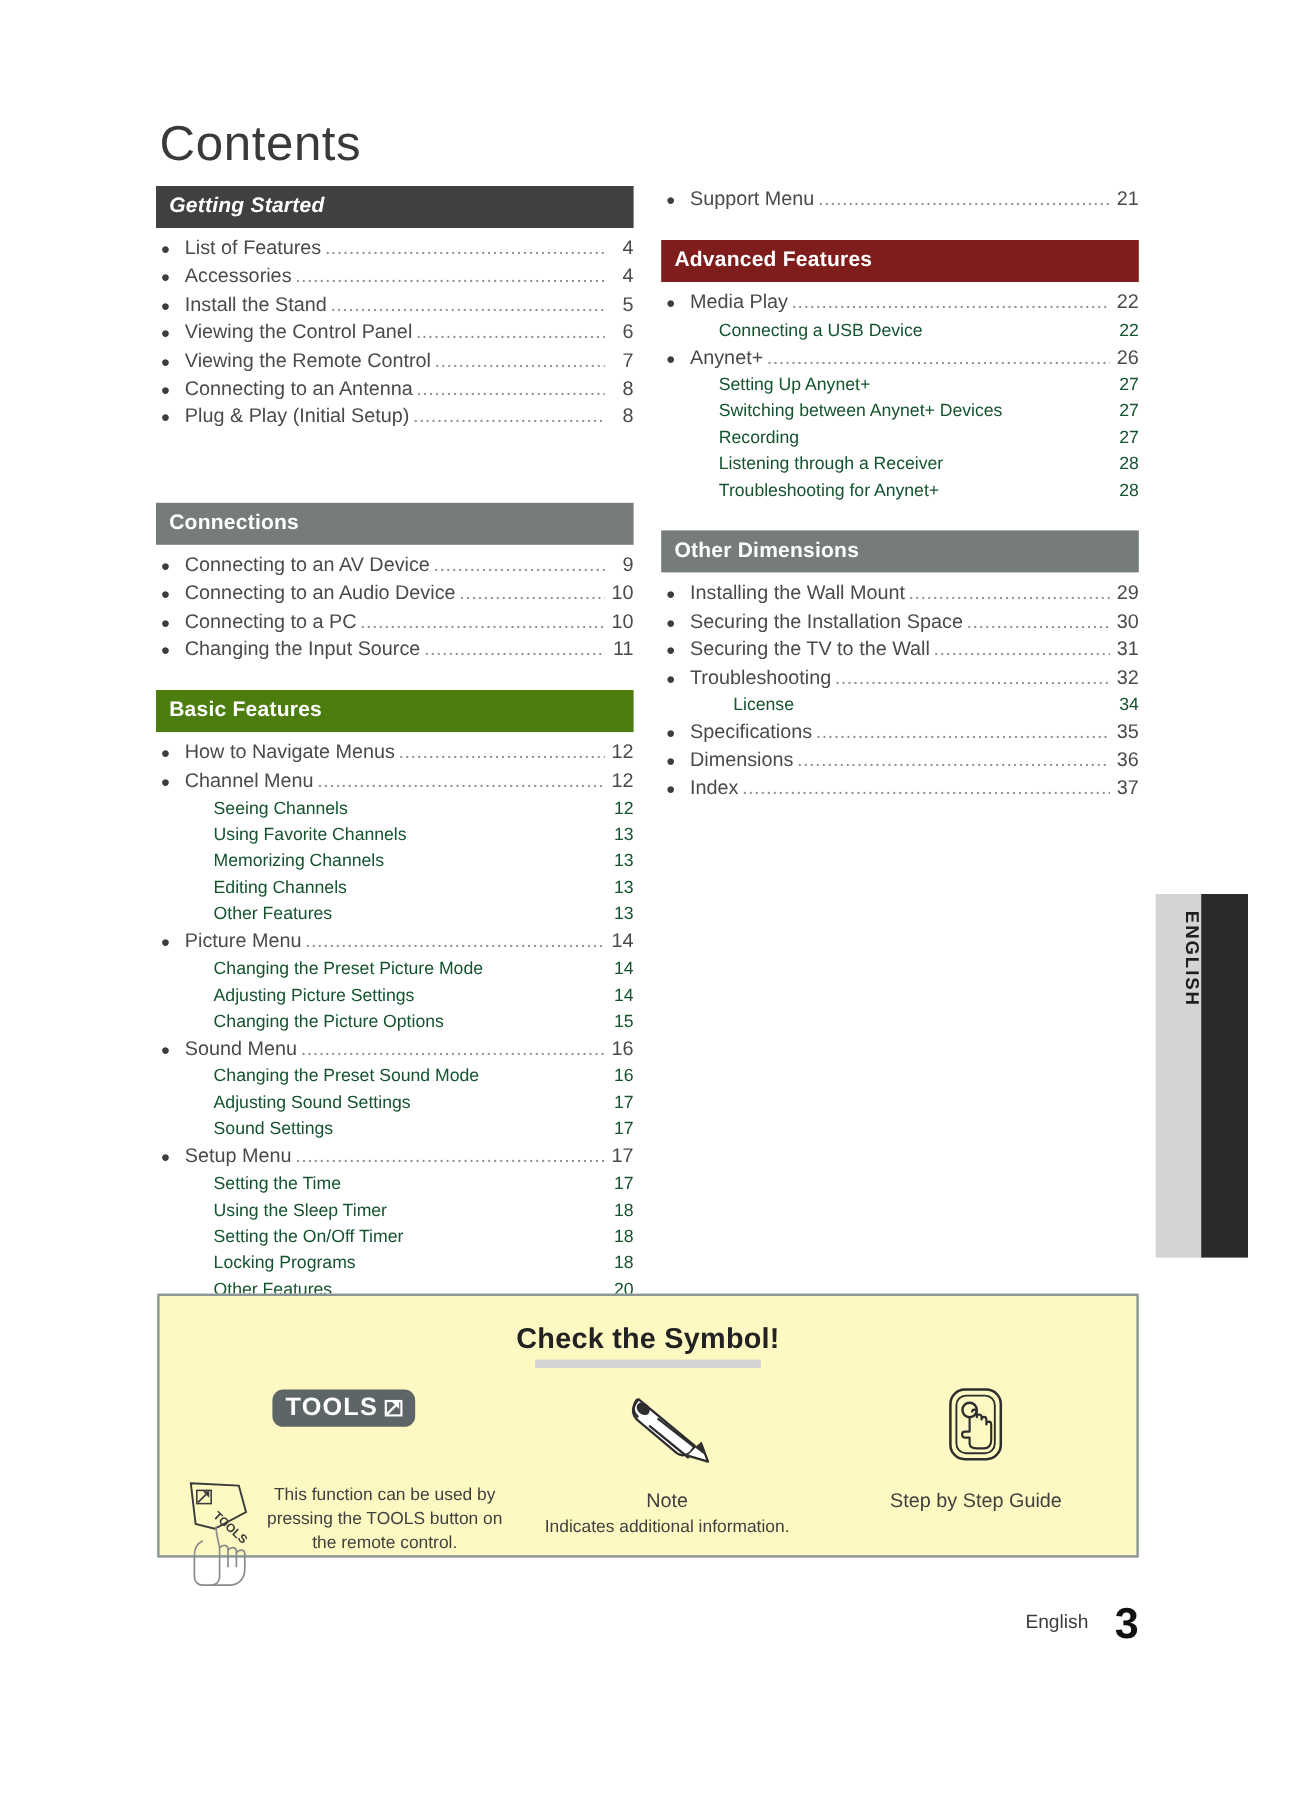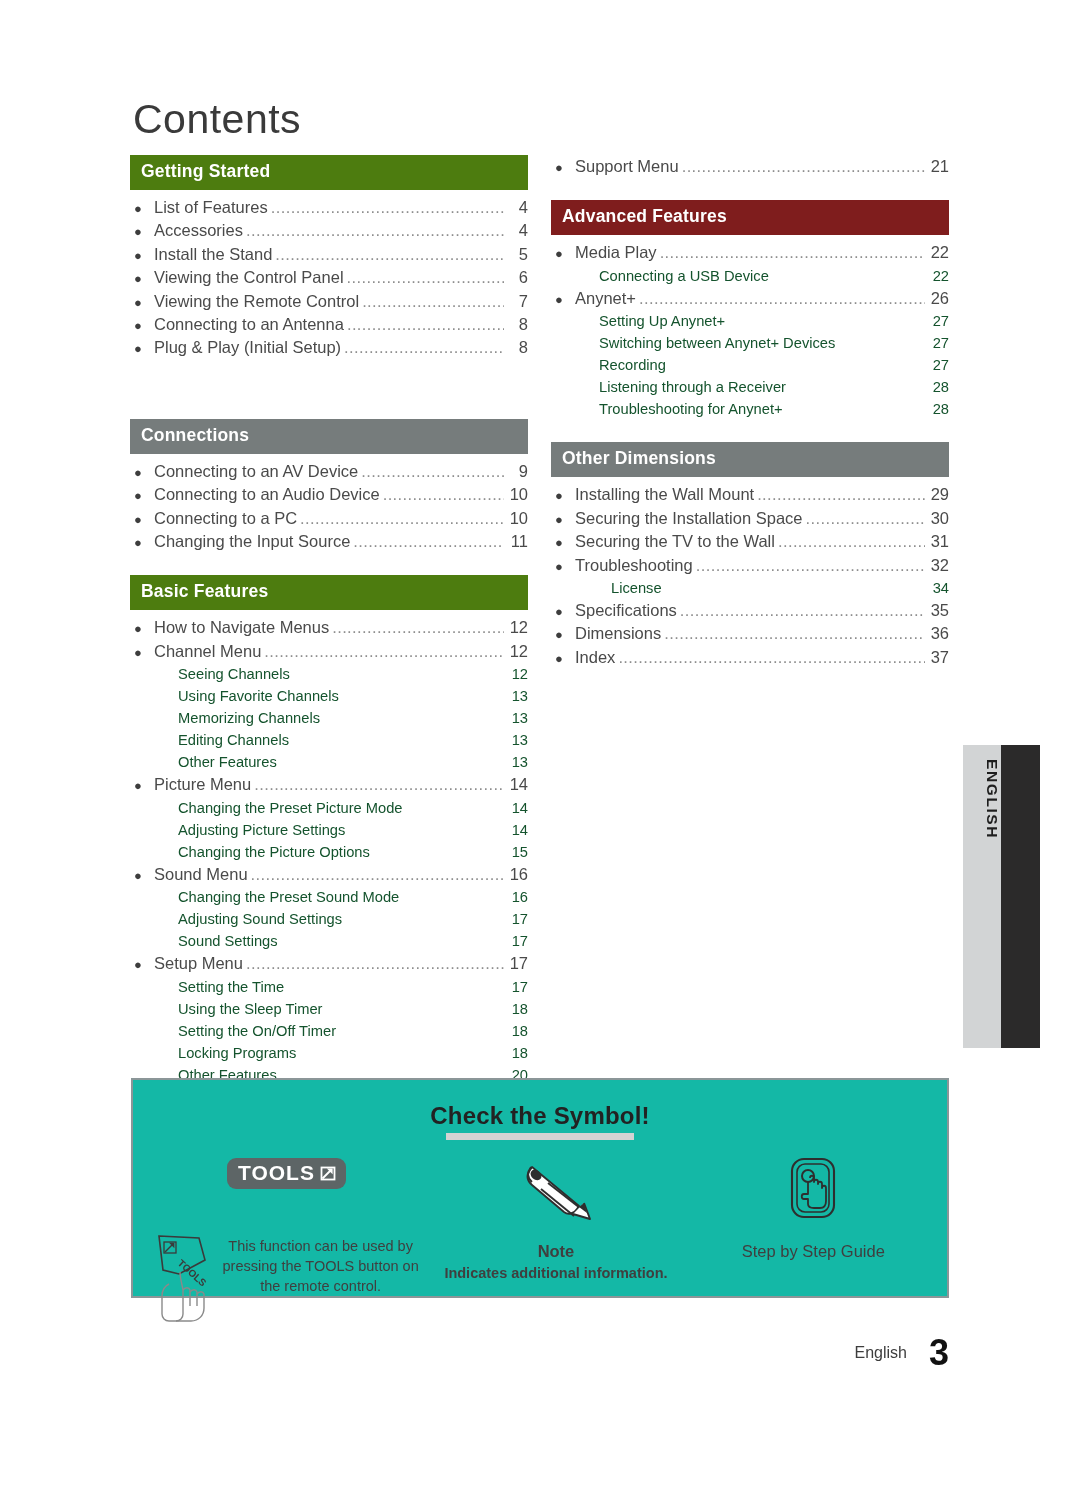--- a/index.html
+++ b/index.html
@@ -129,21 +129,21 @@
 
   
   #symbol-box {
     position: absolute;
     left: 131px;
     top: 1078px;
     width: 818px;
     height: 220px;
     border: 2px solid #8b9698;
     box-sizing: border-box;
-    background: #14b8a6;
+    background: #fef9c3;
   }
   #symbol-title {
     text-align: center;
     font-size: 24px;
     font-weight: bold;
     color: #222222;
     margin-top: 22px;
     letter-spacing: 0.2px;
   }
   #symbol-underline {
@@ -158,21 +158,21 @@
     top: 78px;
     left: 0;
     width: 100%;
     display: flex;
   }
   .sym-col {
     box-sizing: border-box;
     position: relative;
   }
   .sym-col.tools  { width: 300px; }
-  .sym-col.note   { width: 248px; font-weight: bold; }
+  .sym-col.note   { width: 248px; }
   .sym-col.step   { width: 268px; }
 
   
   .tools-badge {
     position: absolute;
     left: 94px;
     top: 0px;
     background: #5d6566;
     color: #ffffff;
     font-size: 21px;
@@ -240,21 +240,21 @@
   }
   #footer .lbl { font-size: 16px; color: #3d3d3d; }
   #footer .num { font-size: 36px; font-weight: bold; color: #111111; }
 </style>
 </head>
 <body>
 
 <div id="page-title">Contents</div>
 
 <div class="column" id="col-left">
-    <div class="section-bar" style="background: #4d7c0f;">Getting Started</div>
+    <div class="section-bar" style="background: #404040; font-style: italic;">Getting Started</div>
     <div class="entry">
       <span class="bullet">●</span>
       <span class="etitle">List of Features</span>
       <span class="leader">..........................................................................................</span>
       <span class="pg">4</span>
     </div>
     <div class="entry">
       <span class="bullet">●</span>
       <span class="etitle">Accessories</span>
       <span class="leader">..........................................................................................</span>

